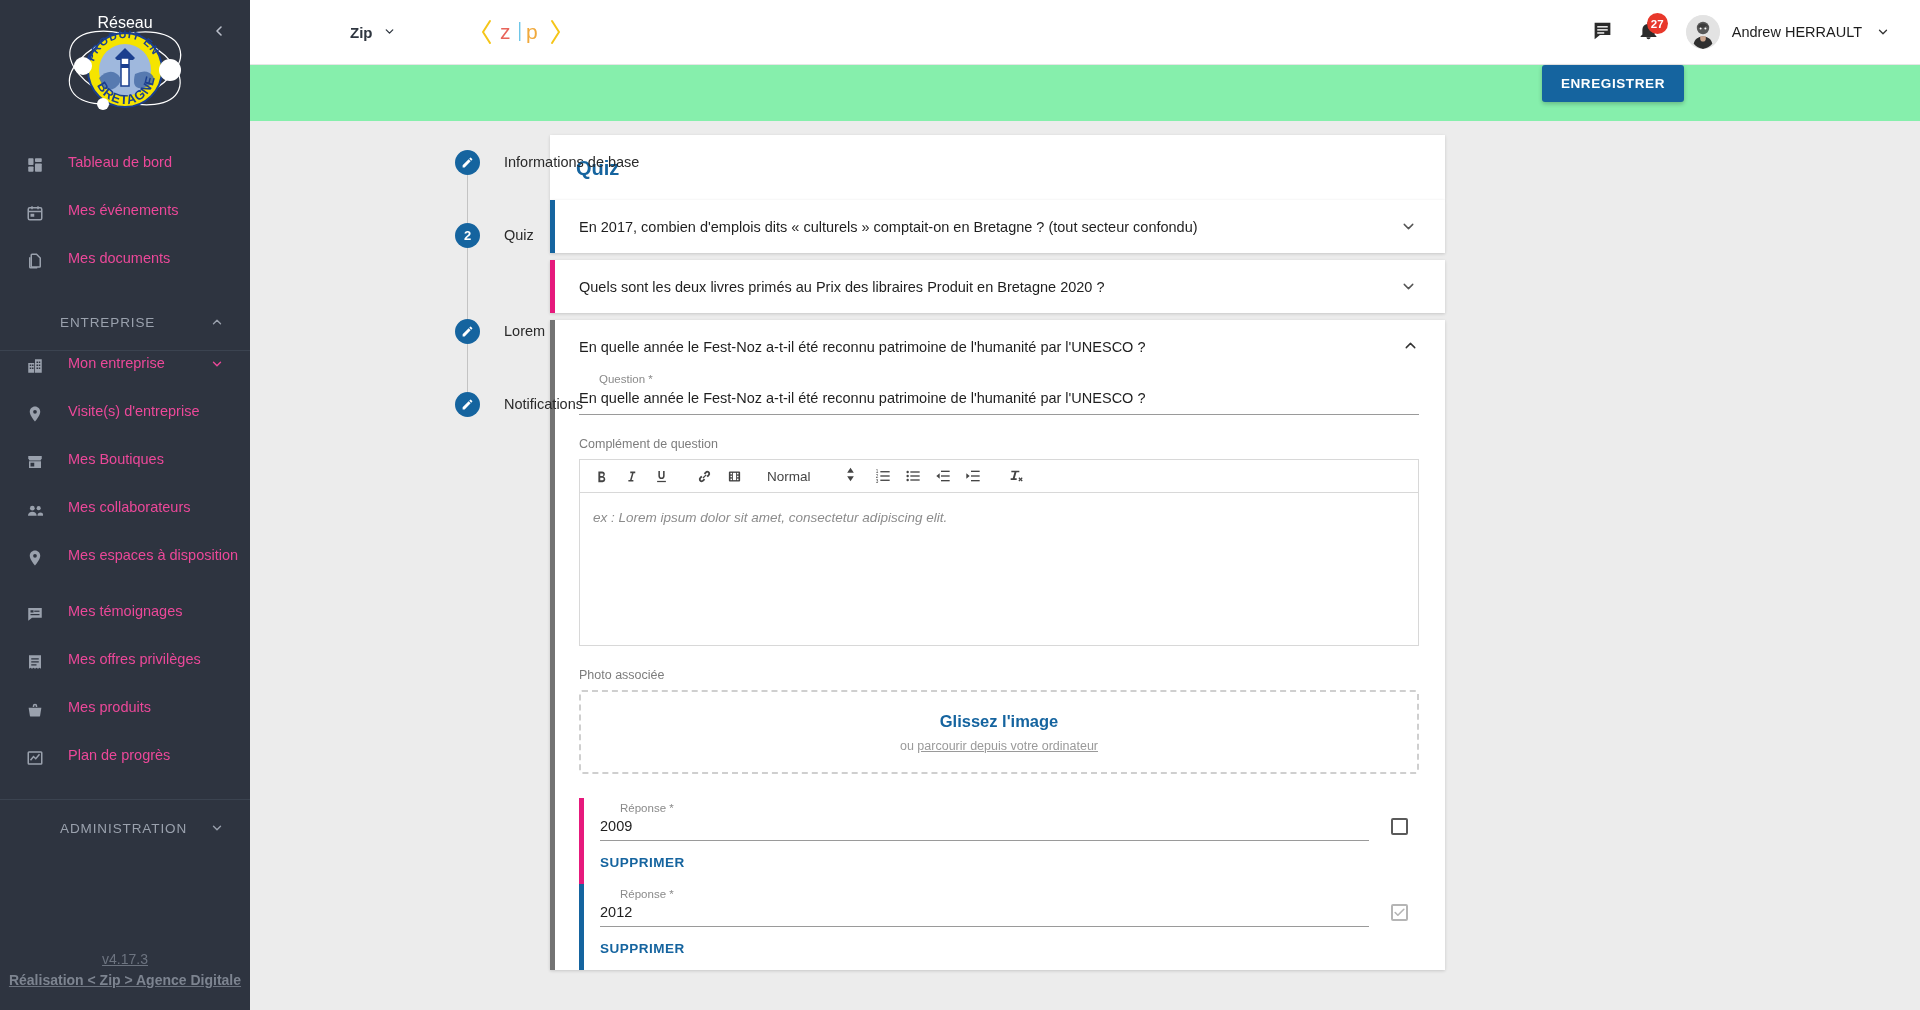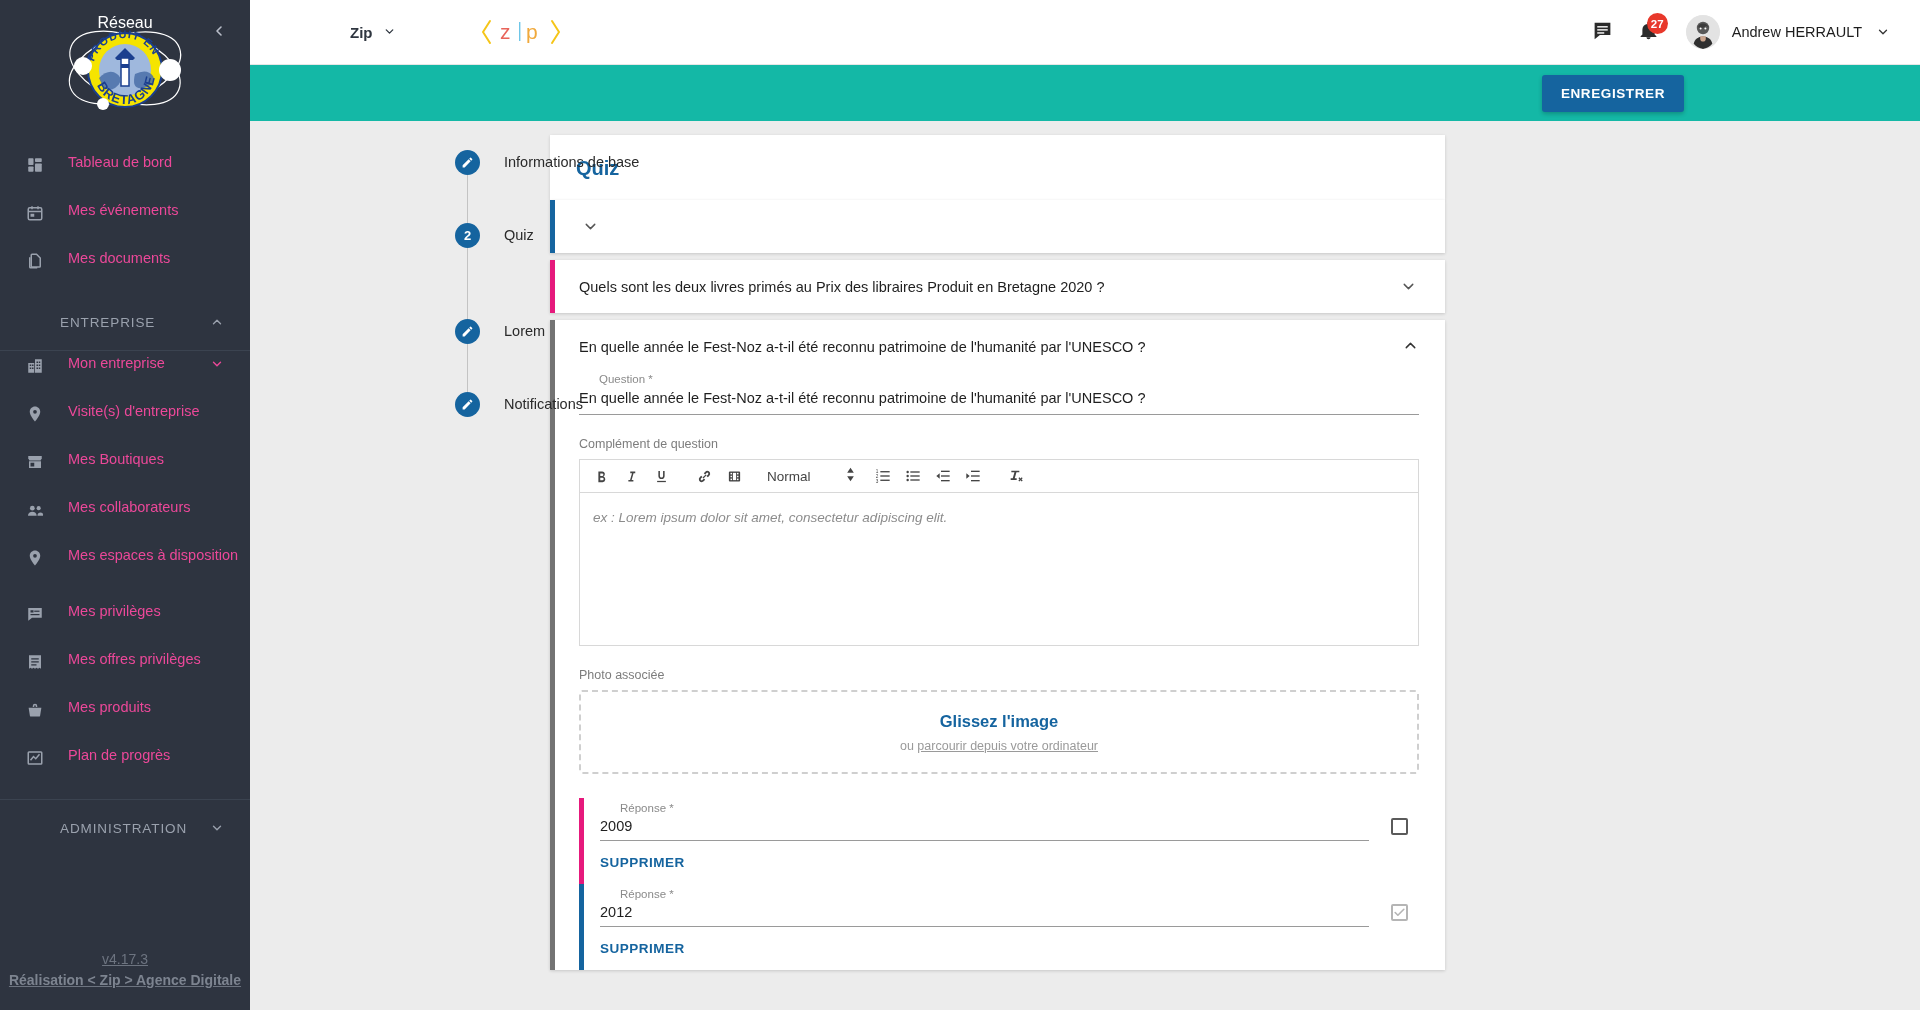--- a/index.html
+++ b/index.html
@@ -91,22 +91,22 @@
   }
   .avatar{
     width:34px;height:34px;border-radius:50%;margin-left:14px;margin-right:12px;
     overflow:hidden;flex:0 0 34px;background:#e8e8e8;
   }
   .avatar svg{display:block;}
   .user-name{font-size:14.5px;color:#1d1d1d;white-space:nowrap;}
   .user-caret{margin-left:14px;display:flex;align-items:center;color:#333;cursor:pointer;}
 
   .actionbar{
-    height:56px;flex:0 0 56px;background:#14b8a6;
-    display:flex;align-items:center;justify-content:flex-end;
+    height:56px;flex:0 0 56px;background:#86efac;
+    display:flex;align-items:flex-start;justify-content:flex-end;
     padding-right:236px;
   }
   .btn-primary{
     background:#15649f;color:#fff;border:none;border-radius:3px;
     font-family:inherit;font-size:13.5px;font-weight:bold;letter-spacing:.6px;
     padding:11px 19px;cursor:pointer;
     box-shadow:0 2px 4px rgba(0,0,0,.22);
   }
 
   .content{
@@ -391,21 +391,21 @@
 
       <div class="nav-item">
         <span class="ico">
           <svg width="18" height="18" viewBox="0 0 24 24" fill="currentColor">
               <path d="M3 4h18v13H8l-5 4V4z"></path>
               <rect x="6" y="7" width="4" height="3" fill="#2e3440"></rect>
               <rect x="11" y="7.5" width="7" height="1.6" fill="#2e3440"></rect>
               <rect x="6" y="12" width="12" height="1.6" fill="#2e3440"></rect>
             </svg>
         </span>
-        <span class="lbl">Mes privilèges</span>
+        <span class="lbl">Mes témoignages</span>
       </div>
 
       <div class="nav-item">
         <span class="ico">
           <svg width="18" height="18" viewBox="0 0 24 24" fill="currentColor">
               <path d="M4 3h16v18l-2-1.4-2 1.4-2-1.4-2 1.4-2-1.4-2 1.4-2-1.4L4 21z"></path>
               <rect x="7" y="7" width="10" height="1.7" fill="#2e3440"></rect>
               <rect x="7" y="11" width="10" height="1.7" fill="#2e3440"></rect>
               <rect x="7" y="15" width="7" height="1.7" fill="#2e3440"></rect>
             </svg>
@@ -556,20 +556,21 @@
         </div>
       </div>
 
       <div class="quiz-col">
 
         <div class="card">
           <div class="card-title">Quiz</div>
         </div>
 
         <div class="qrow">
+          <span class="qtext">En 2017, combien d'emplois dits « culturels » comptait-on en Bretagne ? (tout secteur confondu)</span>
           <span class="qchev">
             <svg width="17" height="17" viewBox="0 0 24 24" fill="none" stroke="currentColor" stroke-width="2" stroke-linecap="round" stroke-linejoin="round">
                 <polyline points="6 9 12 15 18 9"></polyline>
               </svg>
           </span>
         </div>
 
         <div class="qrow pink">
           <span class="qtext">Quels sont les deux livres primés au Prix des libraires Produit en Bretagne 2020 ?</span>
           <span class="qchev">

